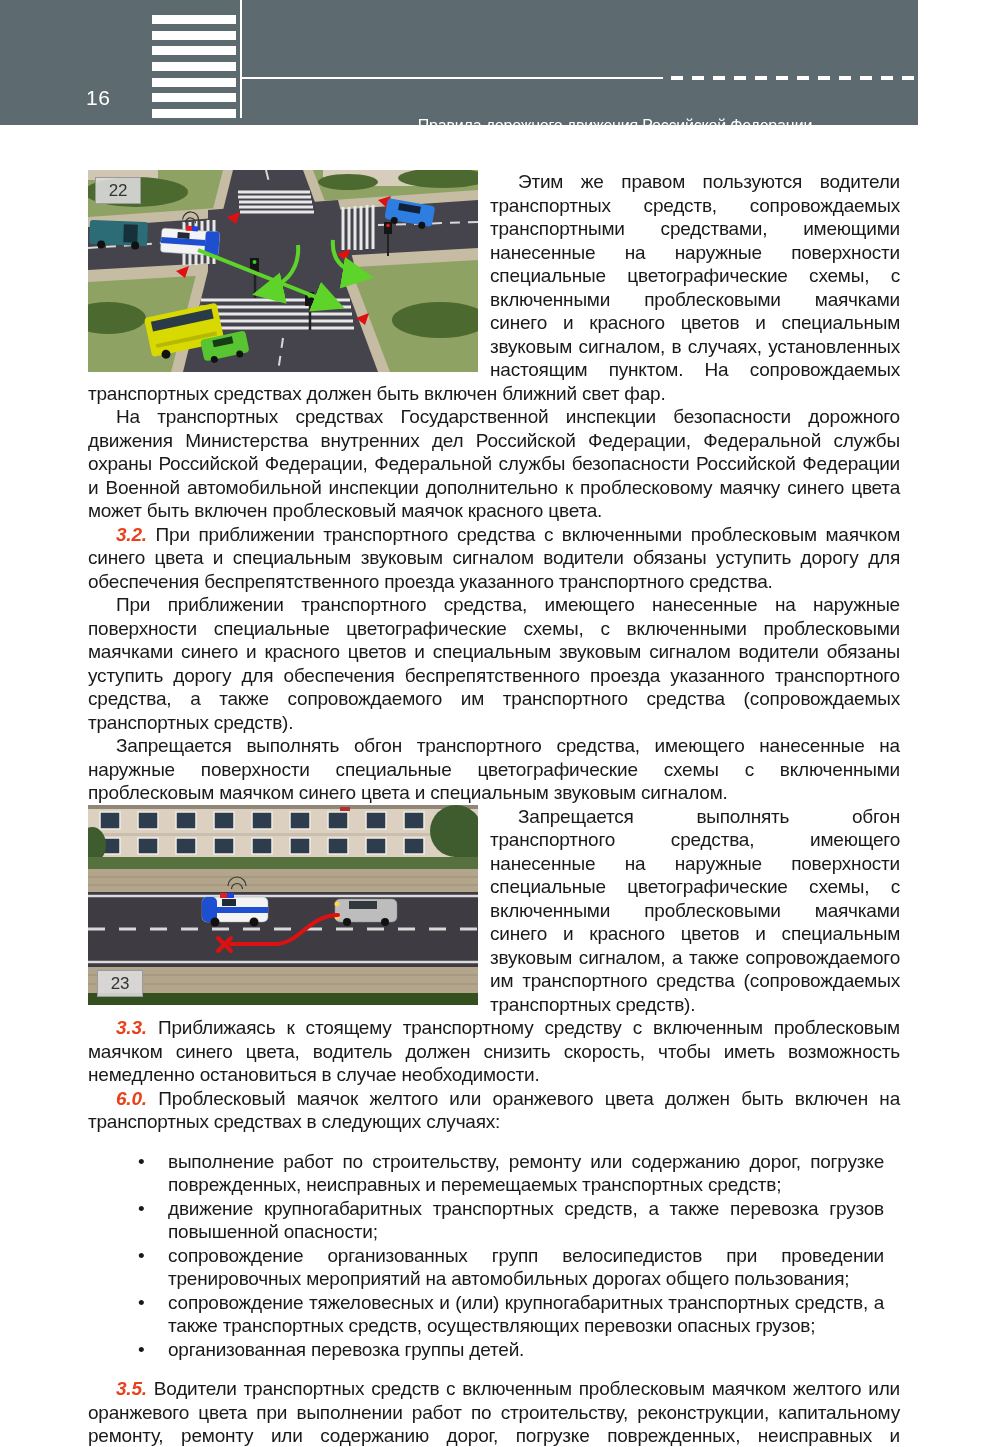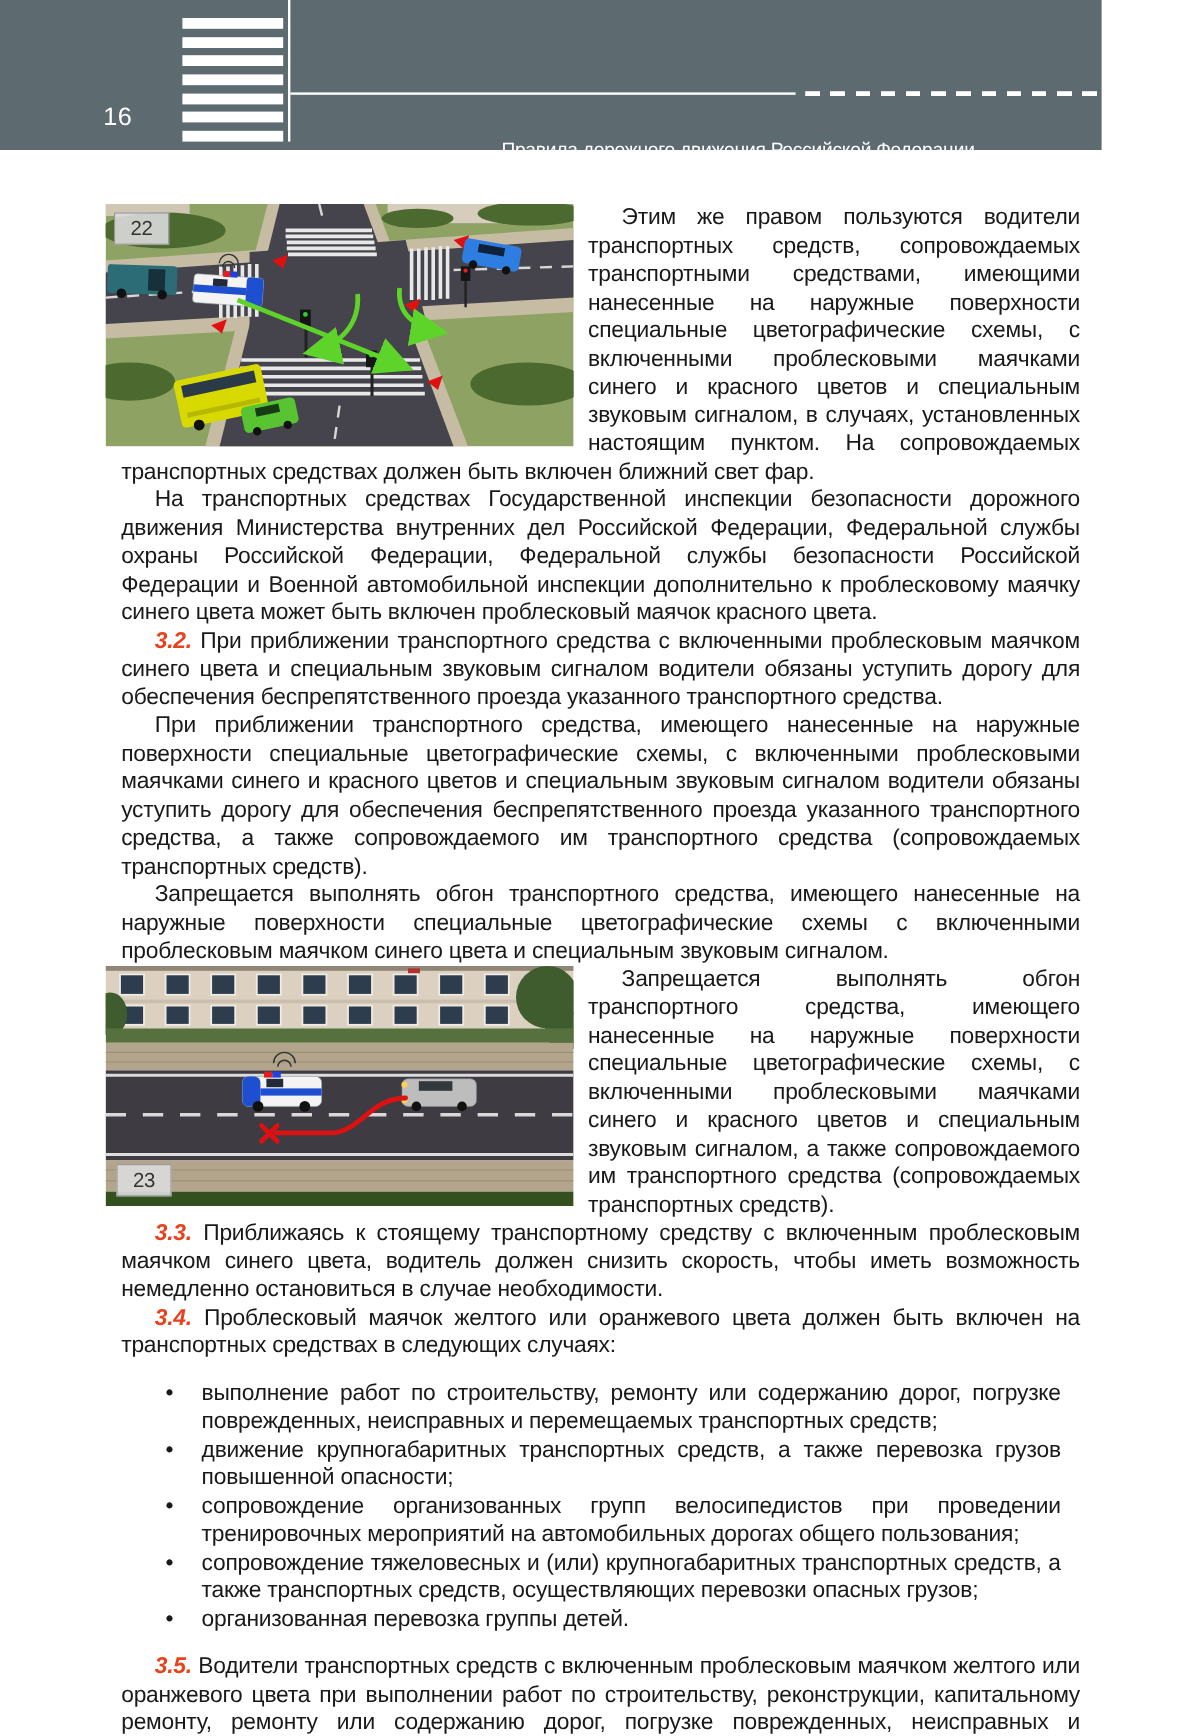--- a/index.html
+++ b/index.html
@@ -16,21 +16,21 @@
   .hline-solid{position:absolute;left:242px;top:77px;width:421px;height:2px;background:#fff;}
   .hline-dashed{position:absolute;left:671px;top:76px;width:315px;height:4px;
         background:repeating-linear-gradient(90deg,#fff 0 12px,transparent 12px 21px);}
   .header-title{position:absolute;left:242px;right:0;top:88px;padding-left:70px;
         text-align:center;color:#fff;font-size:16px;letter-spacing:-0.2px;margin-top:29px;}
 
   
   .content{position:absolute;top:170px;left:88px;width:812px;
         font-size:19px;line-height:23.5px;letter-spacing:-0.2px;
         text-align:justify;color:#191919;}
-  .content p{margin:0;text-indent:28px;padding-left:13px;}
+  .content p{margin:0;text-indent:28px;}
   .num{color:#e8421c;font-weight:bold;font-style:italic;}
 
   figure{float:left;width:390px;margin:0 12px 8px 0;position:relative;padding:0;}
   figure svg{display:block;}
   .badge{position:absolute;width:44px;height:25px;line-height:25px;text-align:center;
         background:rgba(219,219,219,.9);border:1px solid #9a9a9a;
         color:#333;font-size:17px;}
   .fig22 .badge{top:7px;left:7px;}
   .fig23 .badge{bottom:8px;left:9px;}
 
@@ -277,21 +277,21 @@
         <path d="M250,110 C222,110 212,137 190,139 L142,139"></path>
         <line x1="130" y1="133" x2="143" y2="146"></line>
         <line x1="143" y1="133" x2="130" y2="146"></line>
       </g>
     </svg>
     <div class="badge">23</div>
   </figure>
 
   <p><span>Запрещается выполнять обгон транспортного средства, имеющего нанесенные на наружные поверхности специальные цветографические схемы, с включенными проблесковыми маячками синего и красного цветов и специальным звуковым сигналом, а также сопровождаемого им транспортного средства (сопровождаемых транспортных средств).</span></p>
   <p><span class="num">3.3.</span> <span>Приближаясь к стоящему транспортному средству с включенным проблесковым маячком синего цвета, водитель должен снизить скорость, чтобы иметь возможность немедленно остановиться в случае необходимости.</span></p>
-  <p><span class="num">3.4.</span> <span>Проблесковый маячок желтого или оранжевого цвета должен быть включен на транспортных средствах в следующих случаях:</span></p>
+  <p><span class="num">6.0.</span> <span>Проблесковый маячок желтого или оранжевого цвета должен быть включен на транспортных средствах в следующих случаях:</span></p>
 
   <ul class="bullets">
     <li>выполнение работ по строительству, ремонту или содержанию дорог, погрузке поврежденных, неисправных и перемещаемых транспортных средств;</li>
     <li>движение крупногабаритных транспортных средств, а также перевозка грузов повышенной опасности;</li>
     <li>сопровождение организованных групп велосипедистов при проведении тренировочных мероприятий на автомобильных дорогах общего пользования;</li>
     <li>сопровождение тяжеловесных и (или) крупногабаритных транспортных средств, а также транспортных средств, осуществляющих перевозки опасных грузов;</li>
     <li>организованная перевозка группы детей.</li>
   </ul>
 
   <p><span class="num">3.5.</span> <span>Водители транспортных средств с включенным проблесковым маячком желтого или оранжевого цвета при выполнении работ по строительству, реконструкции, капитальному ремонту, ремонту или содержанию дорог, погрузке поврежденных, неисправных и перемещаемых транспортных</span></p>

